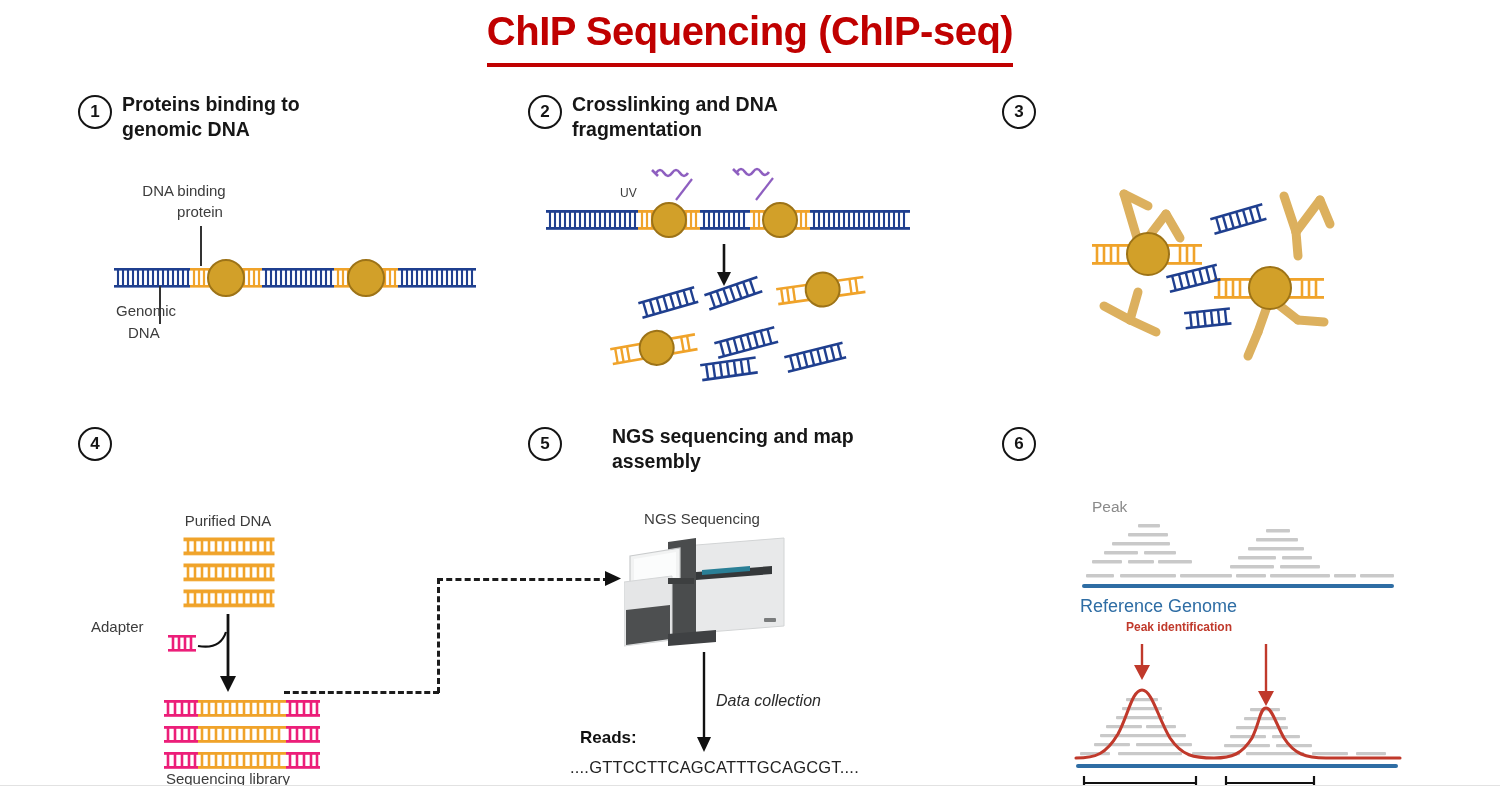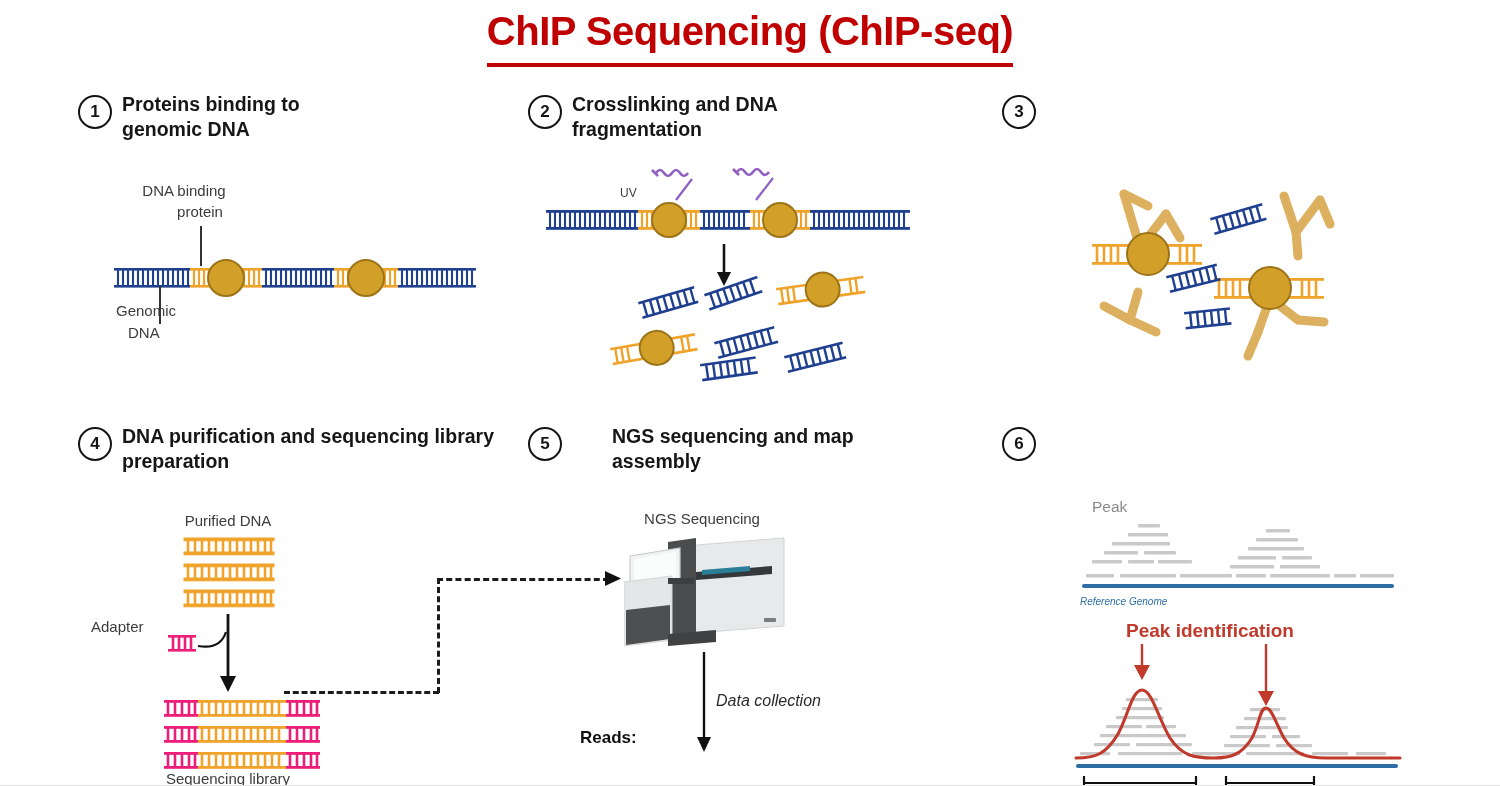--- a/index.html
+++ b/index.html
@@ -48,22 +48,22 @@
   .dash-v{position:absolute;border-left:3px dashed #1c1c1c;}
   .adapter-lbl{position:absolute;font-size:15px;color:#3c3c3c;}
 
   
   .italic{font-style:italic;font-size:16px;color:#2b2b2b;}
   .reads-lbl{font-size:17px;font-weight:bold;color:#111;}
   .reads-seq{font-size:16.5px;color:#222;letter-spacing:0.2px;}
 
   
   .lbl-reads{font-size:15.5px;color:#8a8a8a;}
-  .lbl-ref{font-size:10px;color:#2e6da4;font-style:italic;}
-  .lbl-peak{font-size:19px;font-weight:bold;color:#c0392b;}
+  .lbl-ref{font-size:18px;color:#2e6da4;}
+  .lbl-peak{font-size:12px;font-weight:bold;color:#c0392b;}
 </style>
 </head>
 <body>
 
 <div id="page">
 
   <div id="title-wrap">
     <span id="title">ChIP Sequencing (ChIP-seq)</span>
   </div>
 
@@ -505,21 +505,20 @@
               <line x1="41" y1="2" x2="41" y2="16"></line>
           </g>
         </g>
       </svg>
     </div>
   </div>
 
   <div class="panel" style="left:78px;top:424px;width:440px;height:350px;">
     <div class="step-head">
       <div class="step-num">4</div>
-      <div class="step-title" style="max-width:372px;">DNA purification and sequencing library preparation</div>
     </div>
 
     <div class="art" style="position:absolute;left:0;top:70px;width:440px;height:280px;">
       <div class="cap center" style="left:150px;top:18px;">Purified DNA</div>
 
       <svg width="440" height="280" style="position:absolute;left:0;top:0;">
 
         <g stroke="#f0a32a" fill="none">
           <g>
             <rect x="106" y="44" width="90" height="2.8" fill="#f0a32a"></rect>
@@ -753,20 +752,21 @@
         <rect x="140" y="84" width="12" height="4" rx="1" fill="#7a7c7d"></rect>
       </svg>
 
       <svg width="40" height="110" style="position:absolute;left:158px;top:158px;">
         <line x1="18" y1="0" x2="18" y2="88" stroke="#111" stroke-width="2.4"></line>
         <polygon points="18,100 11,85 25,85" fill="#111"></polygon>
       </svg>
       <div class="italic" style="position:absolute;left:188px;top:198px;">Data collection</div>
 
       <div class="reads-lbl" style="position:absolute;left:52px;top:234px;">Reads:</div>
+      <div class="reads-seq" style="position:absolute;left:42px;top:264px;">....GTTCCTTCAGCATTTGCAGCGT....</div>
     </div>
   </div>
 
   <div class="panel" style="left:1002px;top:424px;width:440px;height:350px;">
     <div class="step-head">
       <div class="step-num">6</div>
     </div>
 
     <div class="art" style="position:absolute;left:58px;top:66px;width:380px;height:290px;">
       <div class="lbl-reads" style="position:absolute;left:32px;top:8px;">Peak</div>

